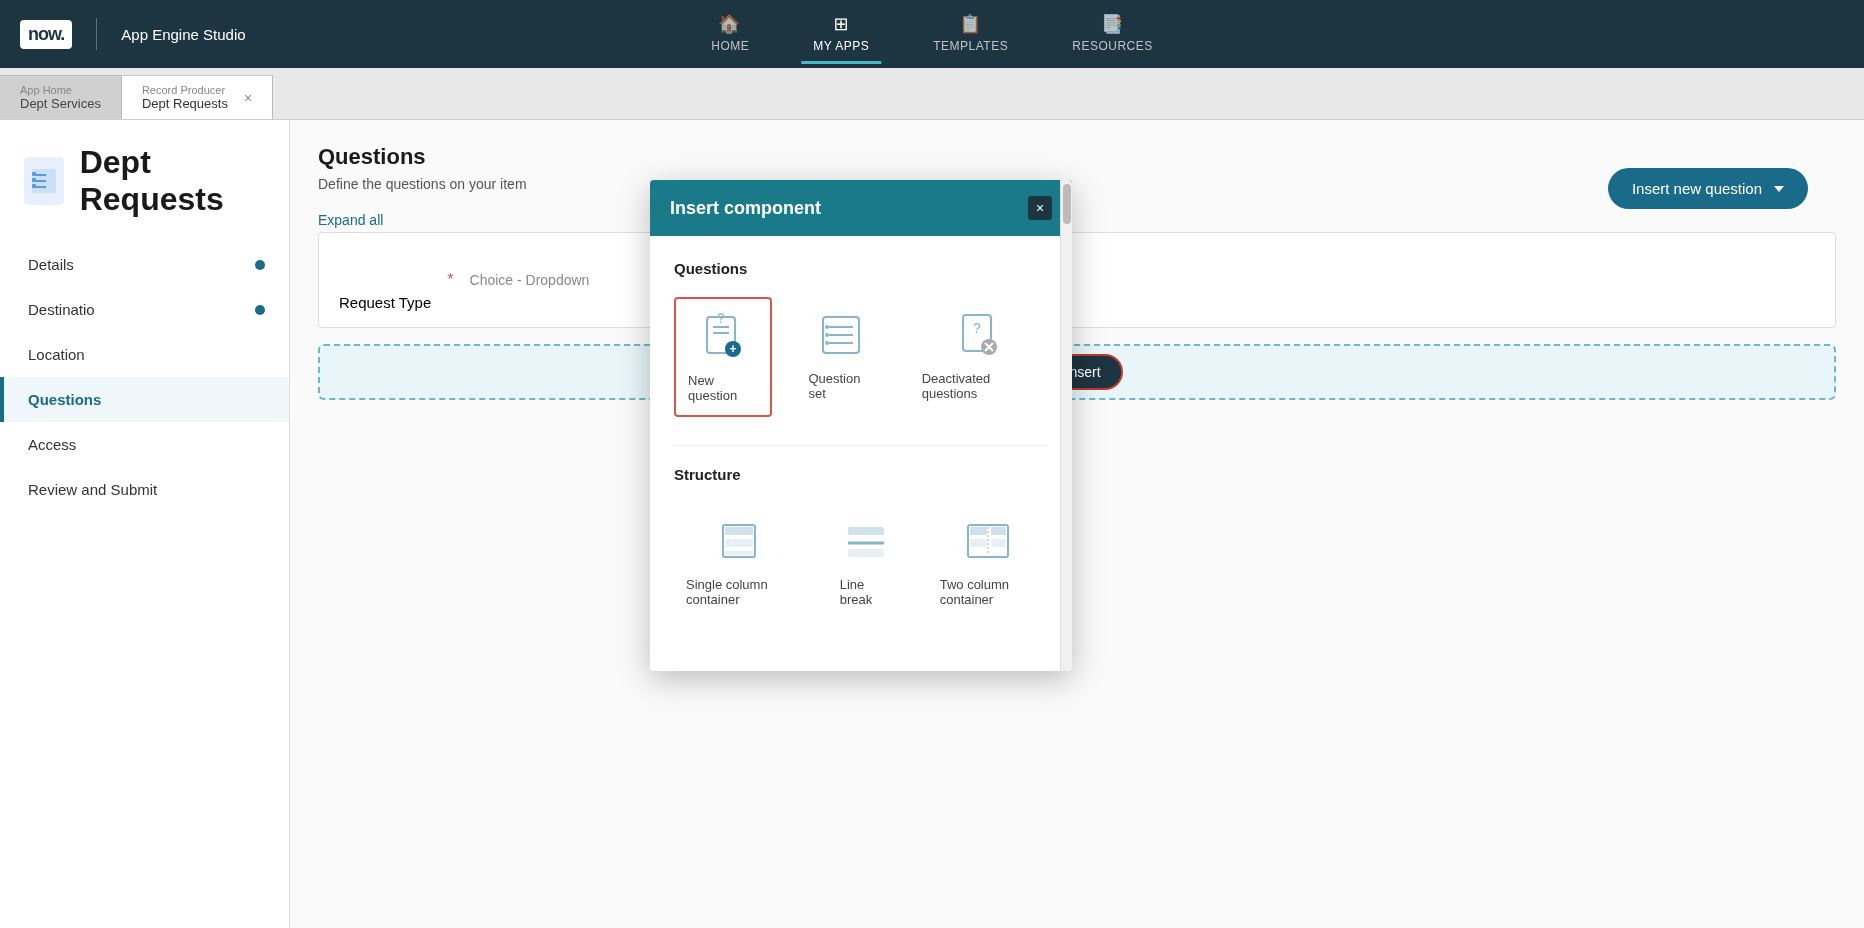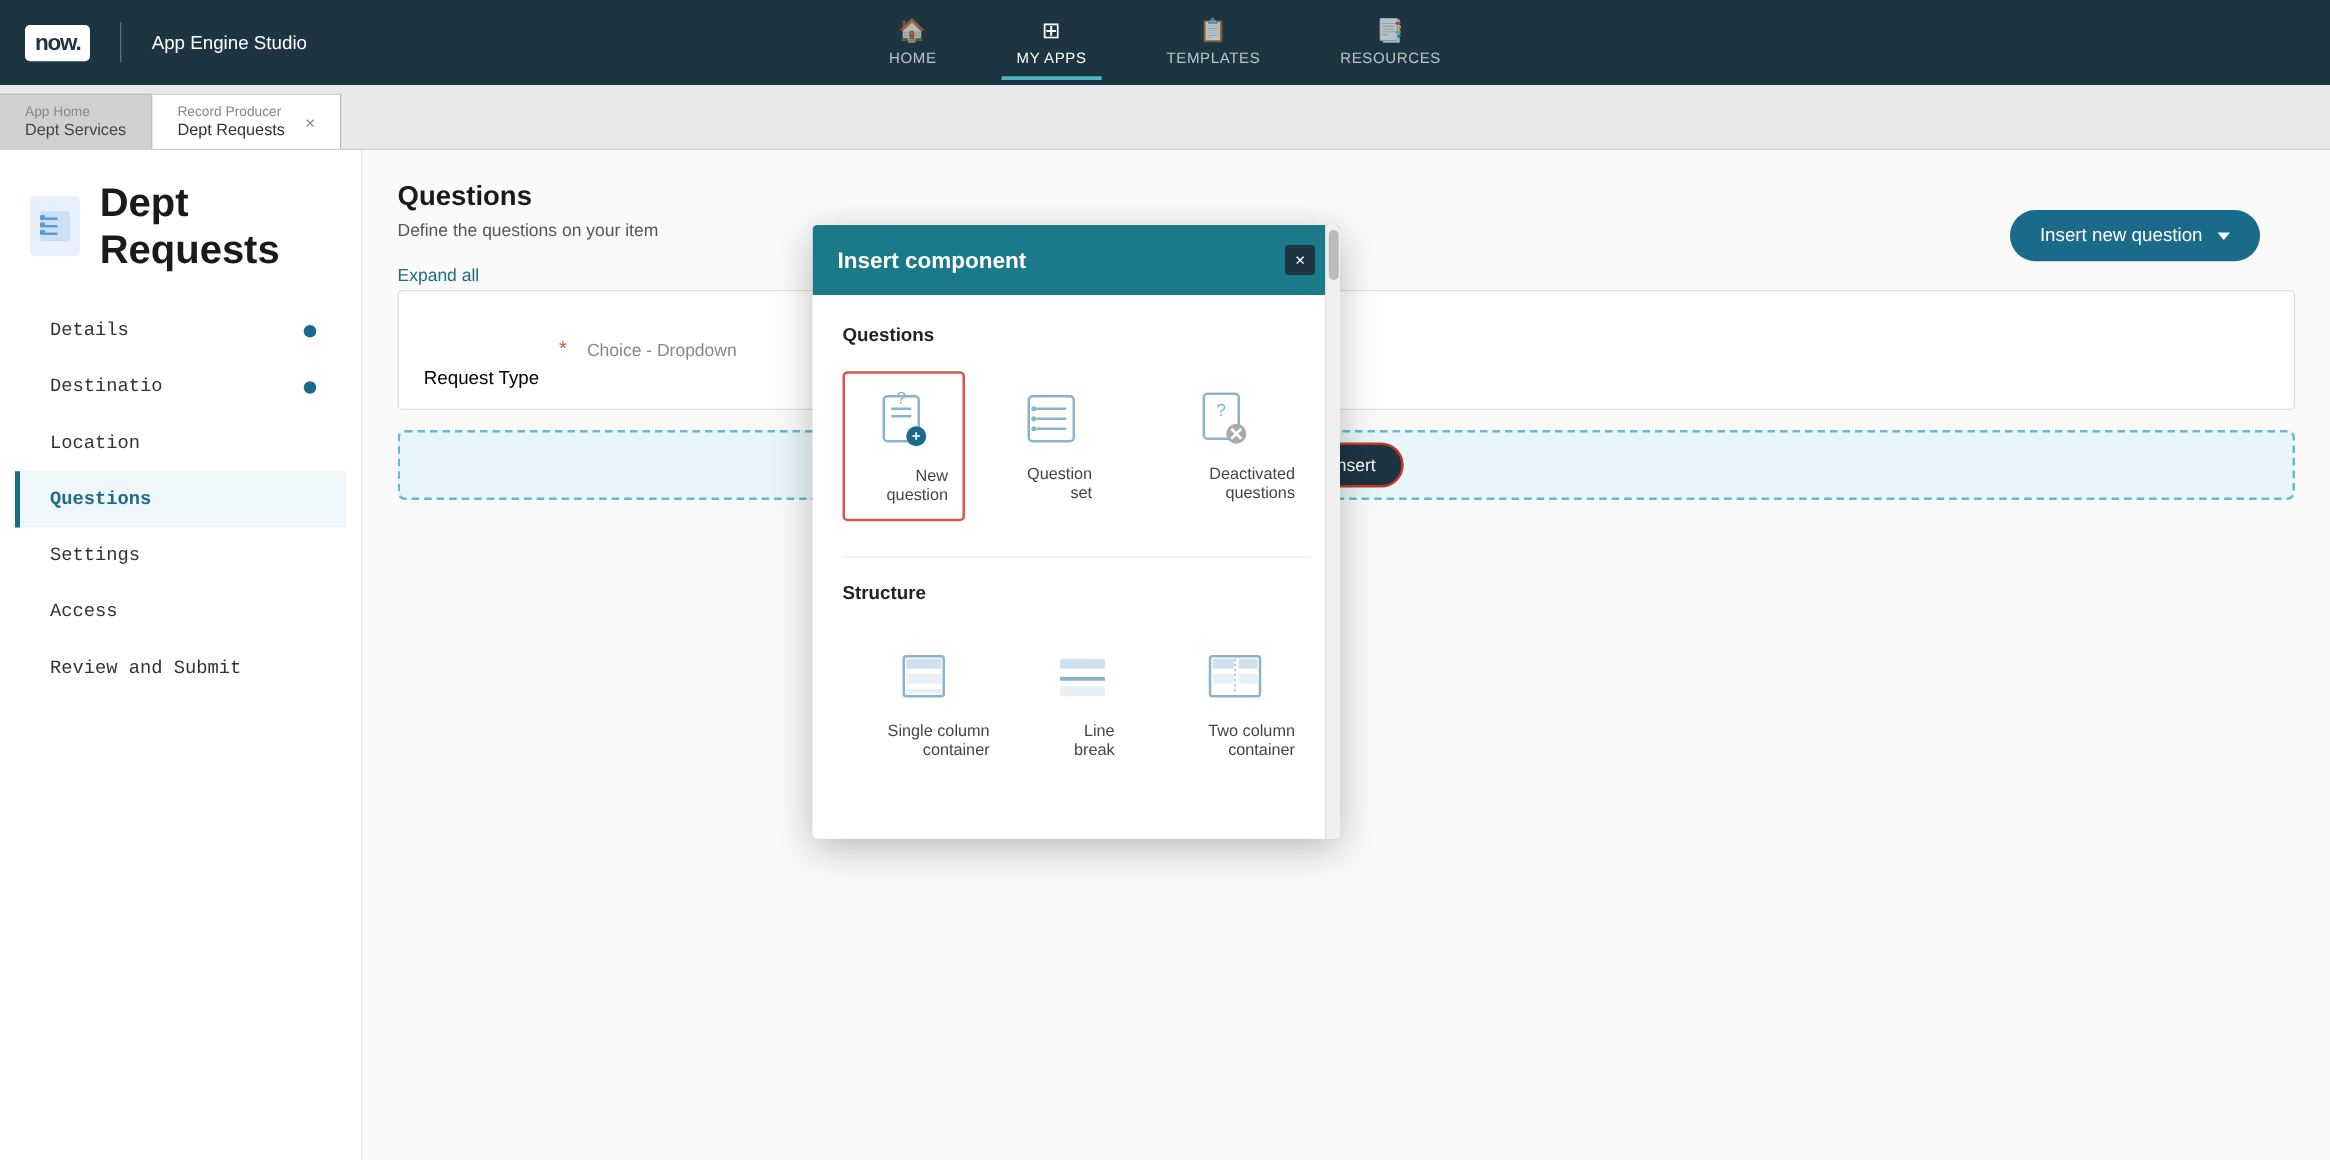--- a/index.html
+++ b/index.html
@@ -132,22 +132,21 @@
       align-items: center;
       justify-content: center;
       font-size: 22px;
     }
     .page-header-title {
       font-size: 32px;
       font-weight: 700;
       color: #1a1a1a;
     }
     .sidebar-nav {
-      padding: 8px 12px;
-      font-family: Liberation Mono, monospace;
+      padding: 8px 0;
     }
     .sidebar-item {
       display: flex;
       align-items: center;
       justify-content: space-between;
       padding: 14px 24px;
       font-size: 15px;
       color: #333;
       cursor: pointer;
       border-left: 4px solid transparent;
@@ -339,21 +338,21 @@
       height: 52px;
       display: flex;
       align-items: center;
       justify-content: center;
       font-size: 28px;
       color: #6a9fbf;
     }
     .modal-item-label {
       font-size: 13px;
       color: #444;
-      text-align: right;
+      text-align: left;
     }
     .modal-divider {
       border: none;
       border-top: 1px solid #eee;
       margin-bottom: 20px;
     }
     .modal-scrollbar {
       position: absolute;
       right: 0;
       top: 0;
@@ -439,23 +438,20 @@
       </div>
       <div class="sidebar-item">
         <span>Destinatio</span>
         <span class="sidebar-dot"></span>
       </div>
       <div class="sidebar-item">
         <span>Location</span>
       </div>
       <div class="sidebar-item active">
         <span>Questions</span>
-      </div>
-      <div class="sidebar-item">
-        <span>Settings</span>
       </div>
       <div class="sidebar-item">
         <span>Access</span>
       </div>
       <div class="sidebar-item">
         <span>Review and Submit</span>
       </div>
     </nav>
   </div>
 

